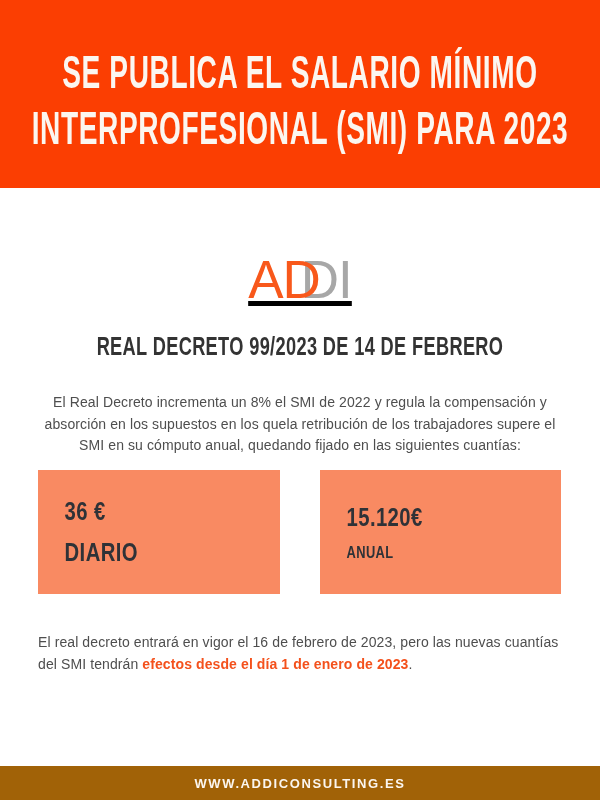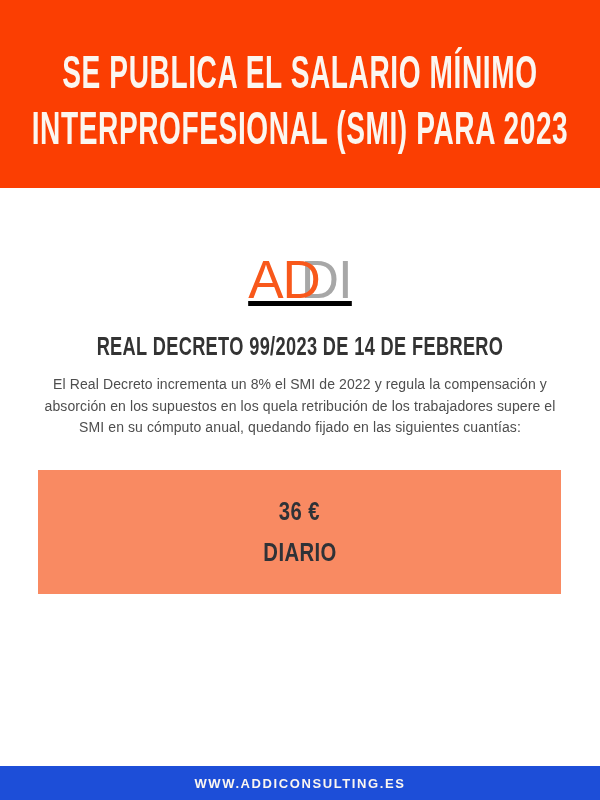--- a/index.html
+++ b/index.html
@@ -42,36 +42,36 @@
   
   .decree-heading {
     position: absolute; top: 331px; left: 50%;
     transform: translateX(-50%) scaleX(0.70);
     transform-origin: 50% 0;
     font-weight: bold; font-size: 26px;
     letter-spacing: 0.5px;
     color: #333333; white-space: nowrap;
   }
   .decree-paragraph {
-    position: absolute; top: 374px; left: 30px; right: 30px;
+    position: absolute; top: 392px; left: 30px; right: 30px;
     font-size: 14px; line-height: 21.5px; letter-spacing: 0.1px;
     color: #4E4E4E; text-align: center;
   }
 
   
   .amounts {
     position: absolute; top: 470px; left: 38px; right: 39px;
     height: 124px;
     display: flex; gap: 40px;
   }
   .amount-box {
     flex: 1;
     background: #F98A62;
     display: flex; flex-direction: column;
-    align-items: center; justify-content: center;
+    justify-content: center;
     gap: 10px;
   }
   .amount-value, .amount-label {
     font-weight: bold; color: #2F3237;
     white-space: nowrap;
     transform: scaleX(0.78);
     letter-spacing: 0.5px;
   }
   .amount-value { font-size: 26px; }
   .amount-label { font-size: 26px; }
@@ -82,21 +82,21 @@
     position: absolute; top: 632px; left: 38px; right: 34px;
     font-size: 14px; line-height: 21.5px; letter-spacing: 0.1px;
     color: #4E4E4E; text-align: left;
   }
   .highlight { font-weight: bold; color: #F4511C; }
 
   
   .footer-band {
     position: absolute; bottom: 0; left: 0;
     width: 600px; height: 34px;
-    background: #1d4ed8;
+    background: #a16207;
     display: flex; align-items: center; justify-content: center;
   }
   .footer-text {
     font-weight: bold; font-size: 13px;
     letter-spacing: 1.6px;
     color: #FBF6F0;
   }
 </style>
 </head>
 <body>
@@ -115,20 +115,27 @@
   </div>
 
   <div class="decree-heading">REAL DECRETO 99/2023 DE 14 DE FEBRERO</div>
   <div class="decree-paragraph">El Real Decreto incrementa un 8% el SMI de 2022 y regula la compensación y absorción en los supuestos en los quela retribución de los trabajadores supere el SMI en su cómputo anual, quedando fijado en las siguientes cuantías:</div>
 
   <div class="amounts">
     <div class="amount-box">
       <div class="amount-value">36 €</div>
       <div class="amount-label">DIARIO</div>
     </div>
+    <div class="amount-box">
+      <div class="amount-value">15.120€</div>
+      <div class="amount-label">ANUAL</div>
+    </div>
   </div>
 
+  <div class="effective-paragraph">
+    <span>El real decreto entrará en vigor el 16 de febrero de 2023, pero las nuevas cuantías del SMI tendrán </span><span class="highlight">efectos desde el día 1 de enero de 2023</span><span>.</span>
+  </div>
 
   <div class="footer-band">
     <div class="footer-text">WWW.ADDICONSULTING.ES</div>
   </div>
 
 </div>
 
 </body></html>

